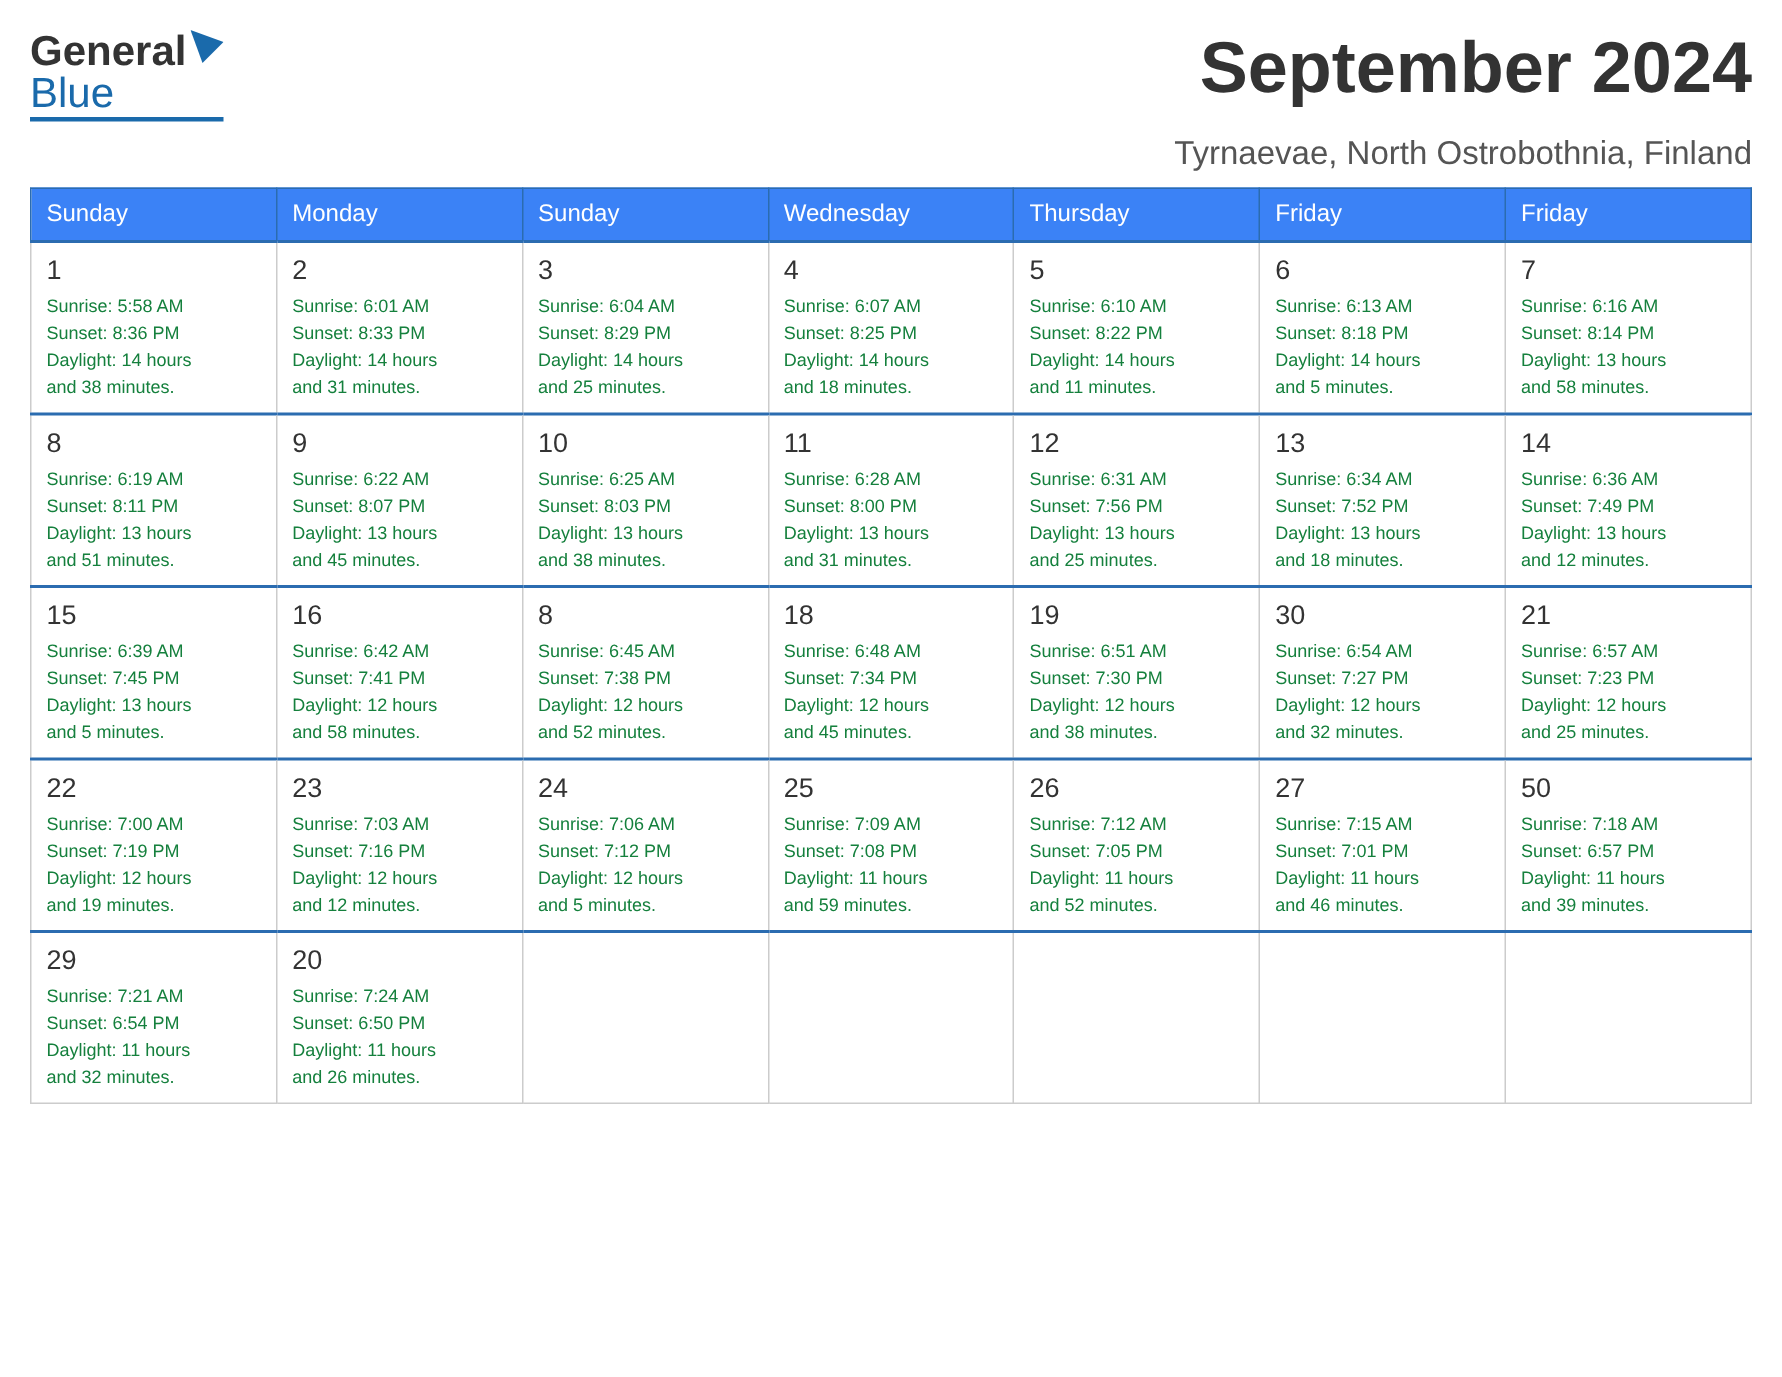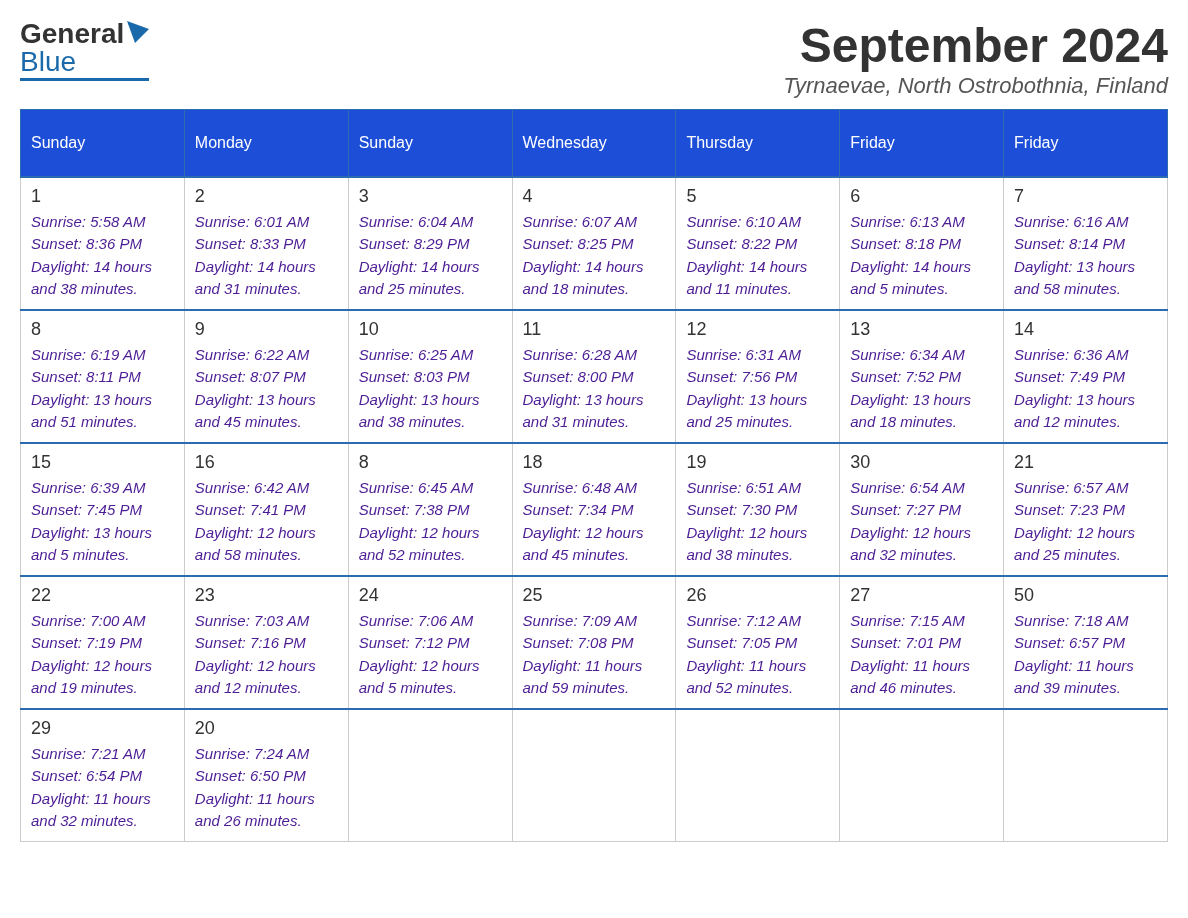--- a/index.html
+++ b/index.html
@@ -44,55 +44,53 @@
     }
     .month-title {
       font-size: 48px;
       font-weight: bold;
       color: #333;
       line-height: 1.1;
     }
     .location-subtitle {
       font-size: 22px;
       color: #555;
-      margin-top: 0;
-      font-style: italic;
+      margin-top: 16px;
     }
     .calendar-table {
       width: 100%;
       border-collapse: collapse;
       margin-top: 10px;
     }
     .calendar-table th {
-      background: #1d4ed8;
+      background: #3b82f6;
       color: #fff;
       text-align: left;
-      padding: 24px 10px;
+      padding: 8px 10px;
       font-size: 16px;
       font-weight: normal;
       border: 1px solid #2b6cb0;
     }
     .calendar-table td {
       border: 1px solid #ccc;
       vertical-align: top;
       padding: 8px 10px;
       width: 14.28%;
       min-height: 100px;
     }
     .day-number {
       font-size: 18px;
       color: #333;
       font-weight: normal;
       margin-bottom: 4px;
     }
     .day-info {
-      font-size: 15px;
-      color: #4c1d95;
+      font-size: 12px;
+      color: #15803d;
       line-height: 1.5;
-      font-style: italic;
     }
     .empty-cell {
       background: #fff;
     }
     .week-row td {
       background: #fff;
     }
     .week-row:nth-child(odd) td {
       background: #fff;
     }
@@ -105,21 +103,21 @@
     }
     .calendar-table tbody tr:not(:first-child) td {
       border-top: 2px solid #2b6cb0;
     }
   </style>
 </head>
 <body>
 
 <div class="header">
   <div class="logo">
-    <div style="display:flex; align-items:center;">
+    <div style="display:flex; ">
       <span class="logo-general">General</span>
       <span style="display:inline-block; margin-left:3px; position:relative; top:0px;">
         <svg width="22" height="22" viewBox="0 0 22 22">
           <polygon points="0,0 22,8 8,22" fill="#1a6aab"></polygon>
         </svg>
       </span>
     </div>
     <div style="display:flex; align-items:center;">
       <span class="logo-blue">Blue</span>
     </div>

